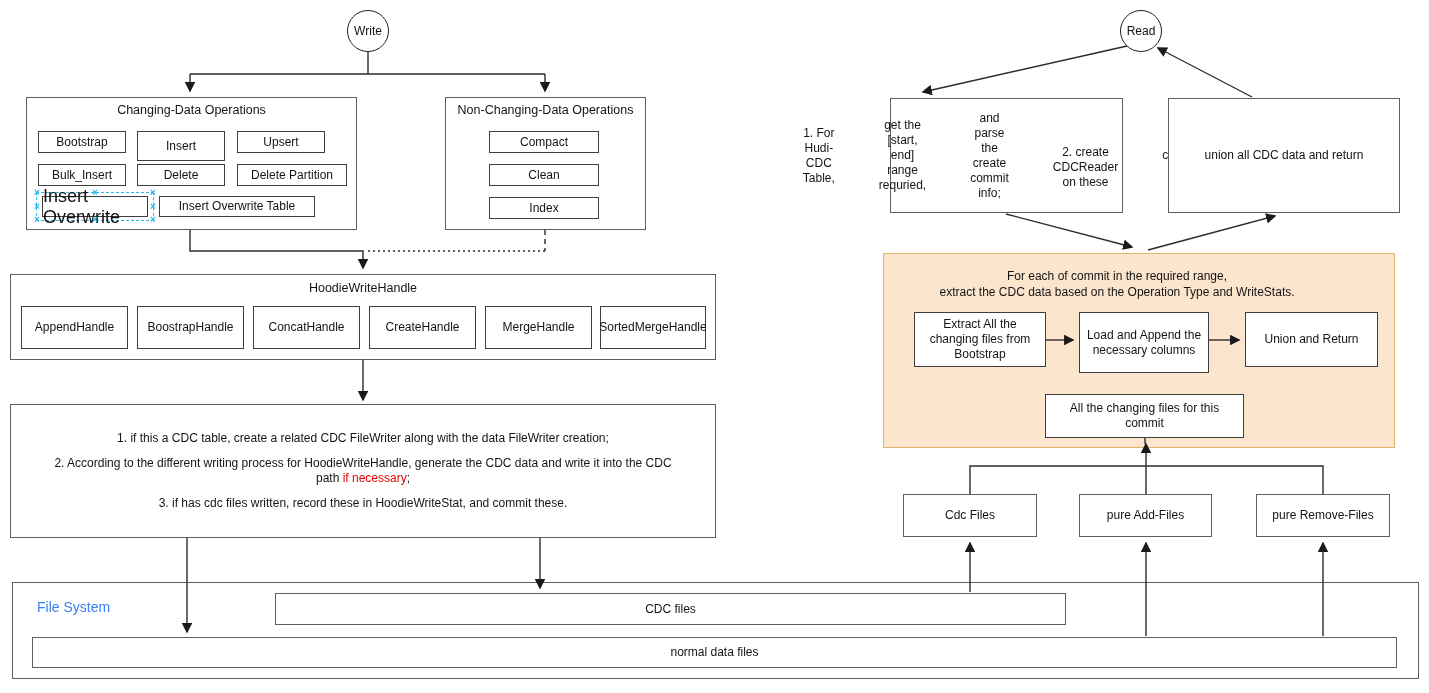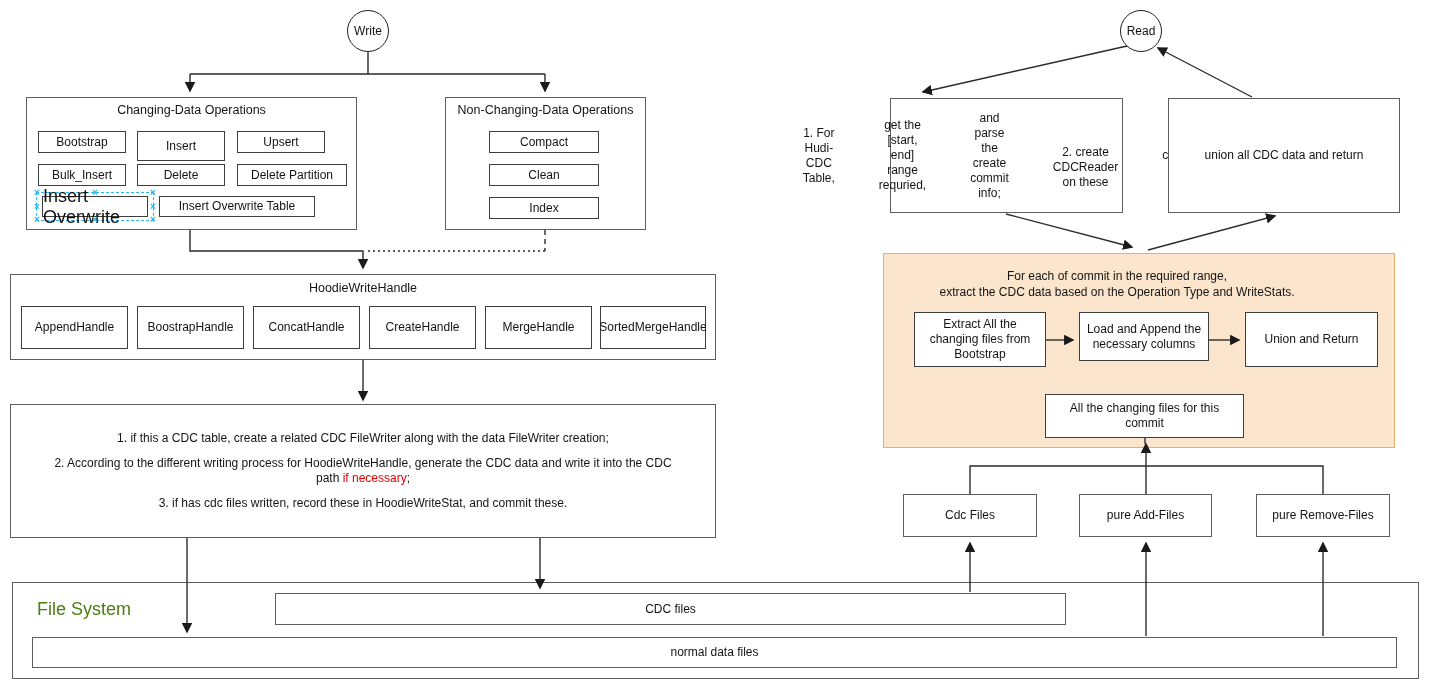--- a/index.html
+++ b/index.html
@@ -30,21 +30,21 @@
   }
   .orange-title{
     position:absolute; left:0; right:0; top:7; text-align:center; font-size:12px; line-height:1.35; color:#141414; z-index:2;
   }
   .steps{
     flex-direction:column; justify-content:center; gap:13px; padding:0 30px; font-size:12px;
   }
   .steps .ln{width:100%; text-align:center;}
   .red{color:var(--c-red,#e60000);}
   .fs-title{
-    position:absolute; font-size:18px; color:#4d7c0f; z-index:2;
+    position:absolute; font-size:14px; color:#3b82f6; z-index:2;
   }
   .selwrap{
     position:absolute; box-sizing:border-box; z-index:4;
     border:1px dashed var(--c-sel,#29B6F2);
   }
   .selwrap .inner{
     position:absolute; left:5px; top:3px; width:106px; height:21px;
     border:1.5px solid #3d3d3d; background:#fff; box-sizing:border-box;
     display:flex; align-items:center; justify-content:center; font-size:18px;
   }
@@ -170,21 +170,21 @@
     </div>
 
   <div class="orange" style="left:883px;top:253px;width:512px;height:195px;"></div>
   <div class="orange-title" style="left:883px;top:260px;width:468px;margin-top:8px;">
     <div>For each of commit in the required range,</div>
     <div>extract the CDC data based on the Operation Type and WriteStats.</div>
   </div>
   <div class="node opbox" style="left:914px;top:312px;width:132px;height:55px;padding:0 8px;">
       <span>Extract All the changing files from Bootstrap</span>
     </div>
-  <div class="node opbox" style="left:1079px;top:312px;width:130px;height:49px;padding:0 4px;">
+  <div class="node opbox" style="left:1079px;top:312px;width:130px;height:61px;padding:0 4px;">
       <span>Load and Append the necessary columns</span>
     </div>
   <div class="node opbox" style="left:1245px;top:312px;width:133px;height:55px;padding:0 8px;">
       <span>Union and Return</span>
     </div>
   <div class="node opbox" style="left:1045px;top:394px;width:199px;height:44px;padding:0 10px;">
       <span>All the changing files for this commit</span>
     </div>
 
   <div class="node graybox" style="left:903px;top:494px;width:134px;height:43px;">

